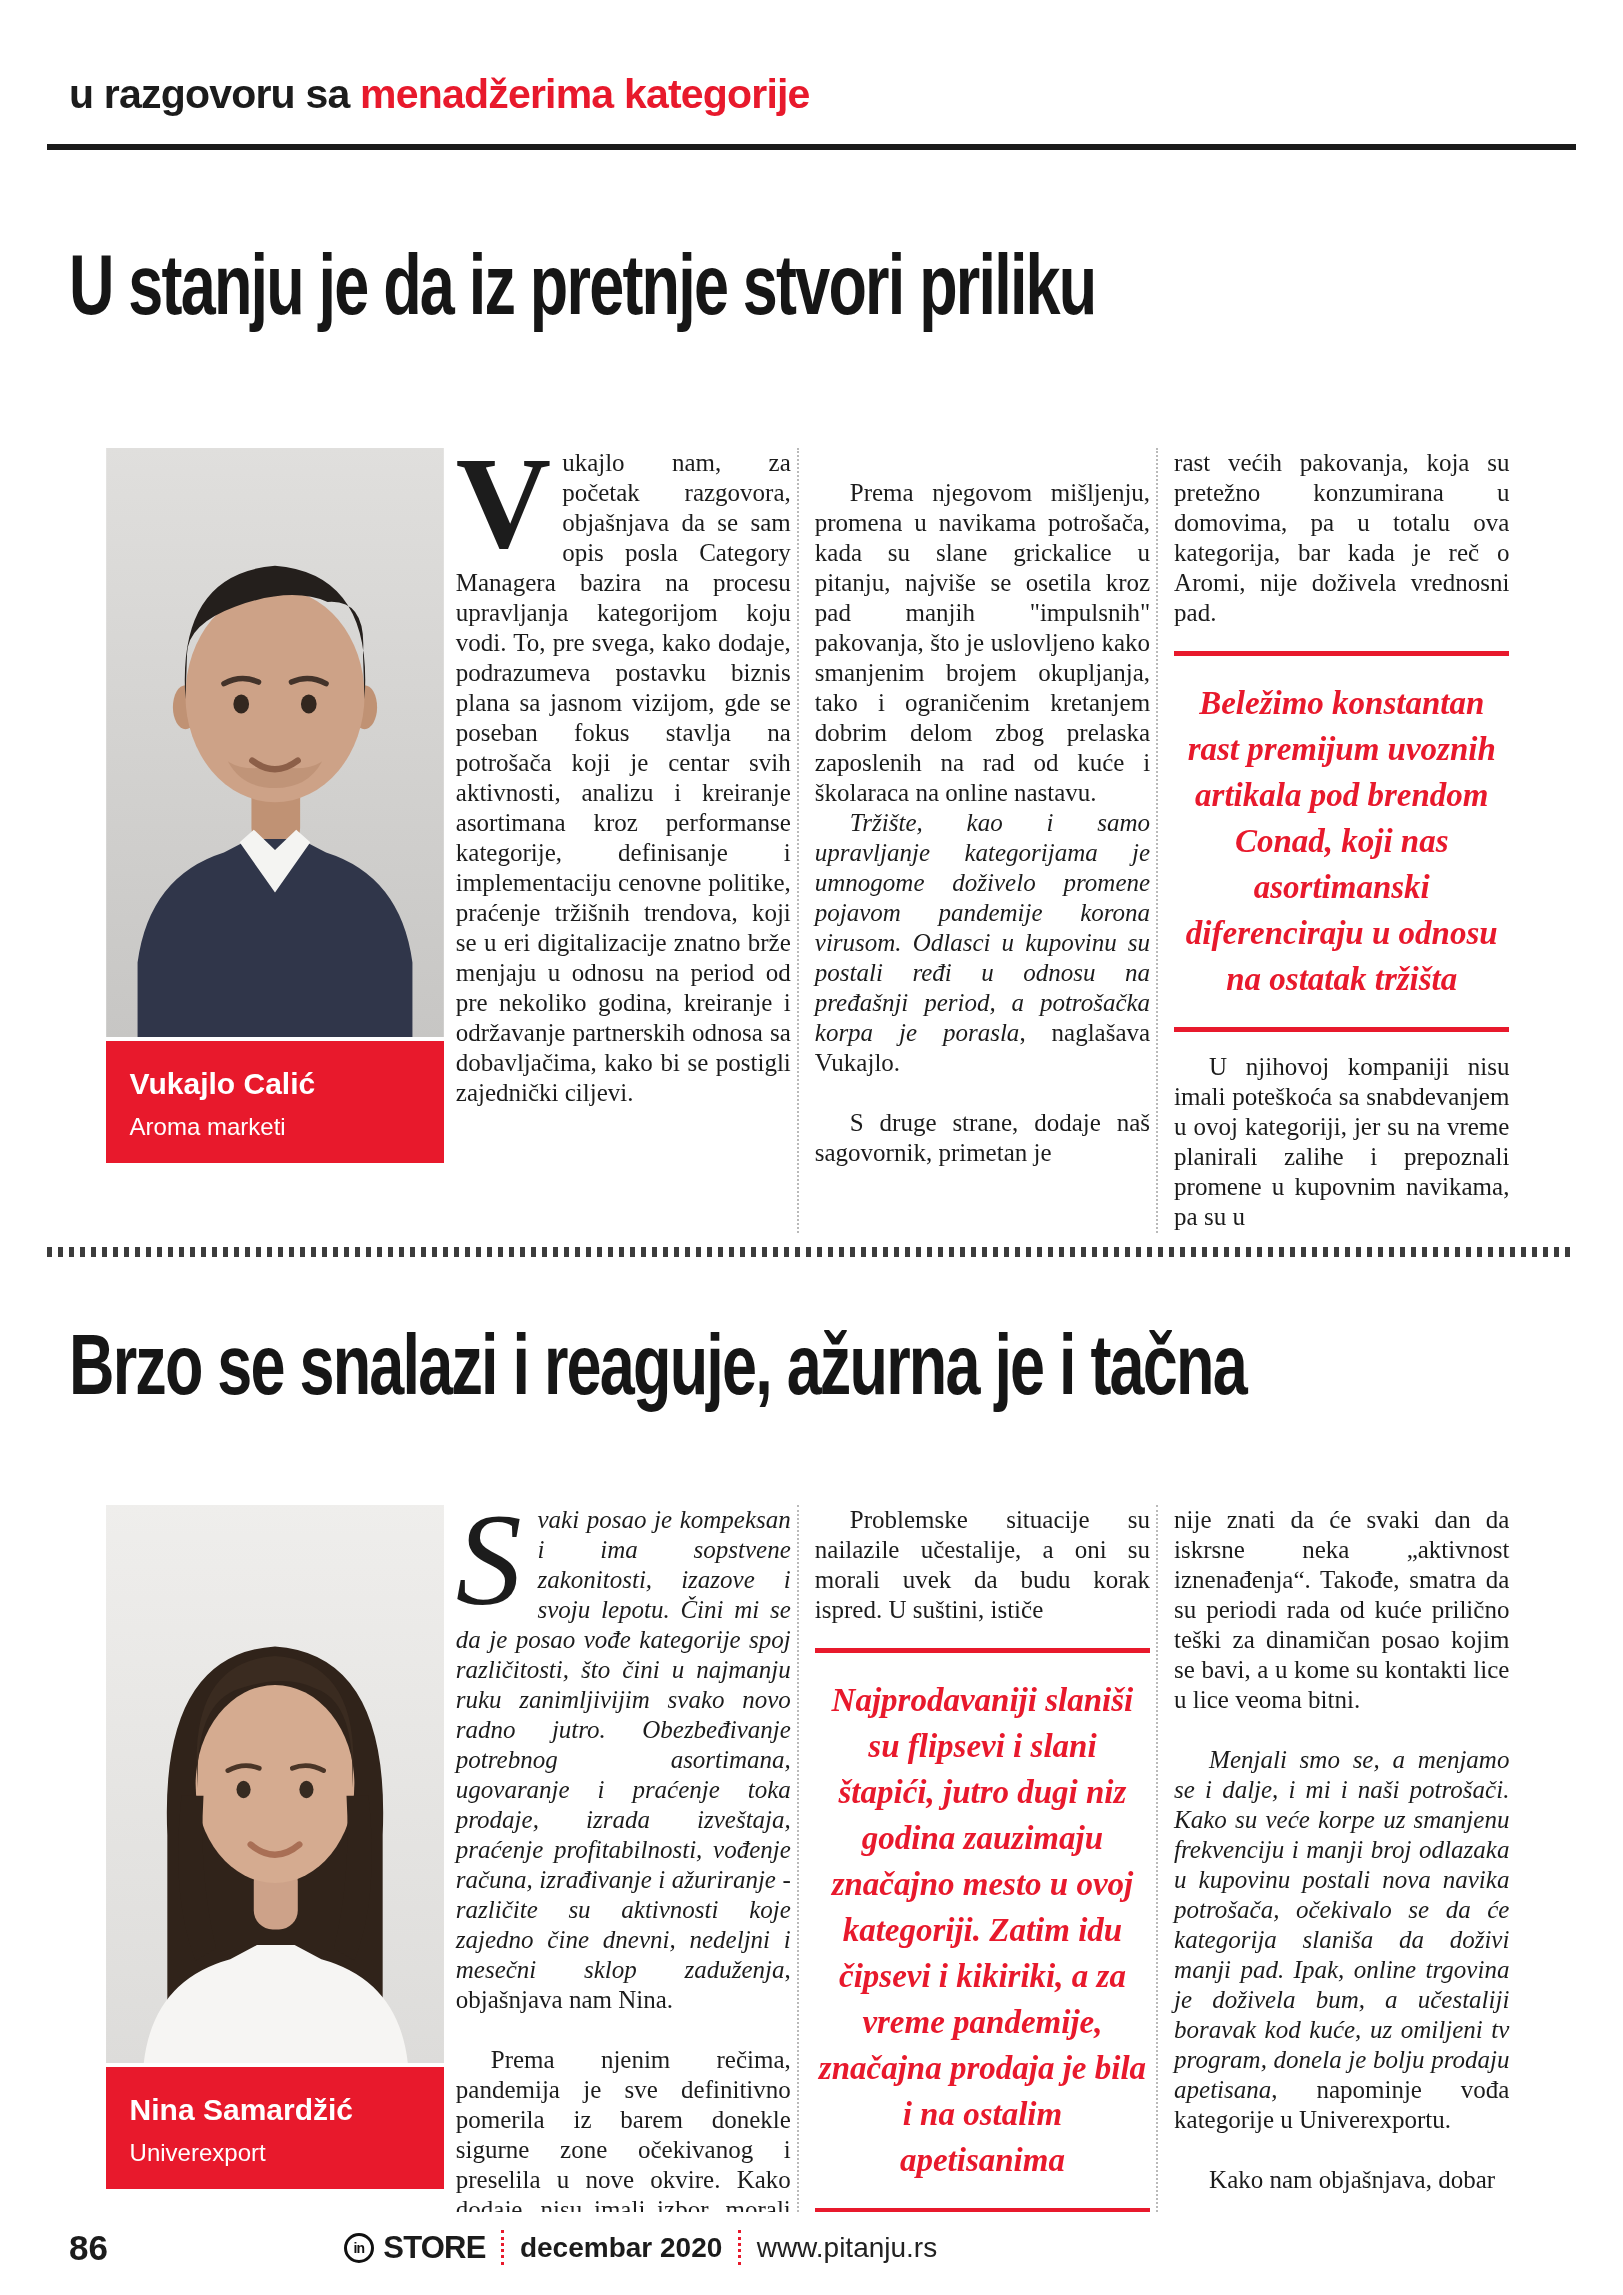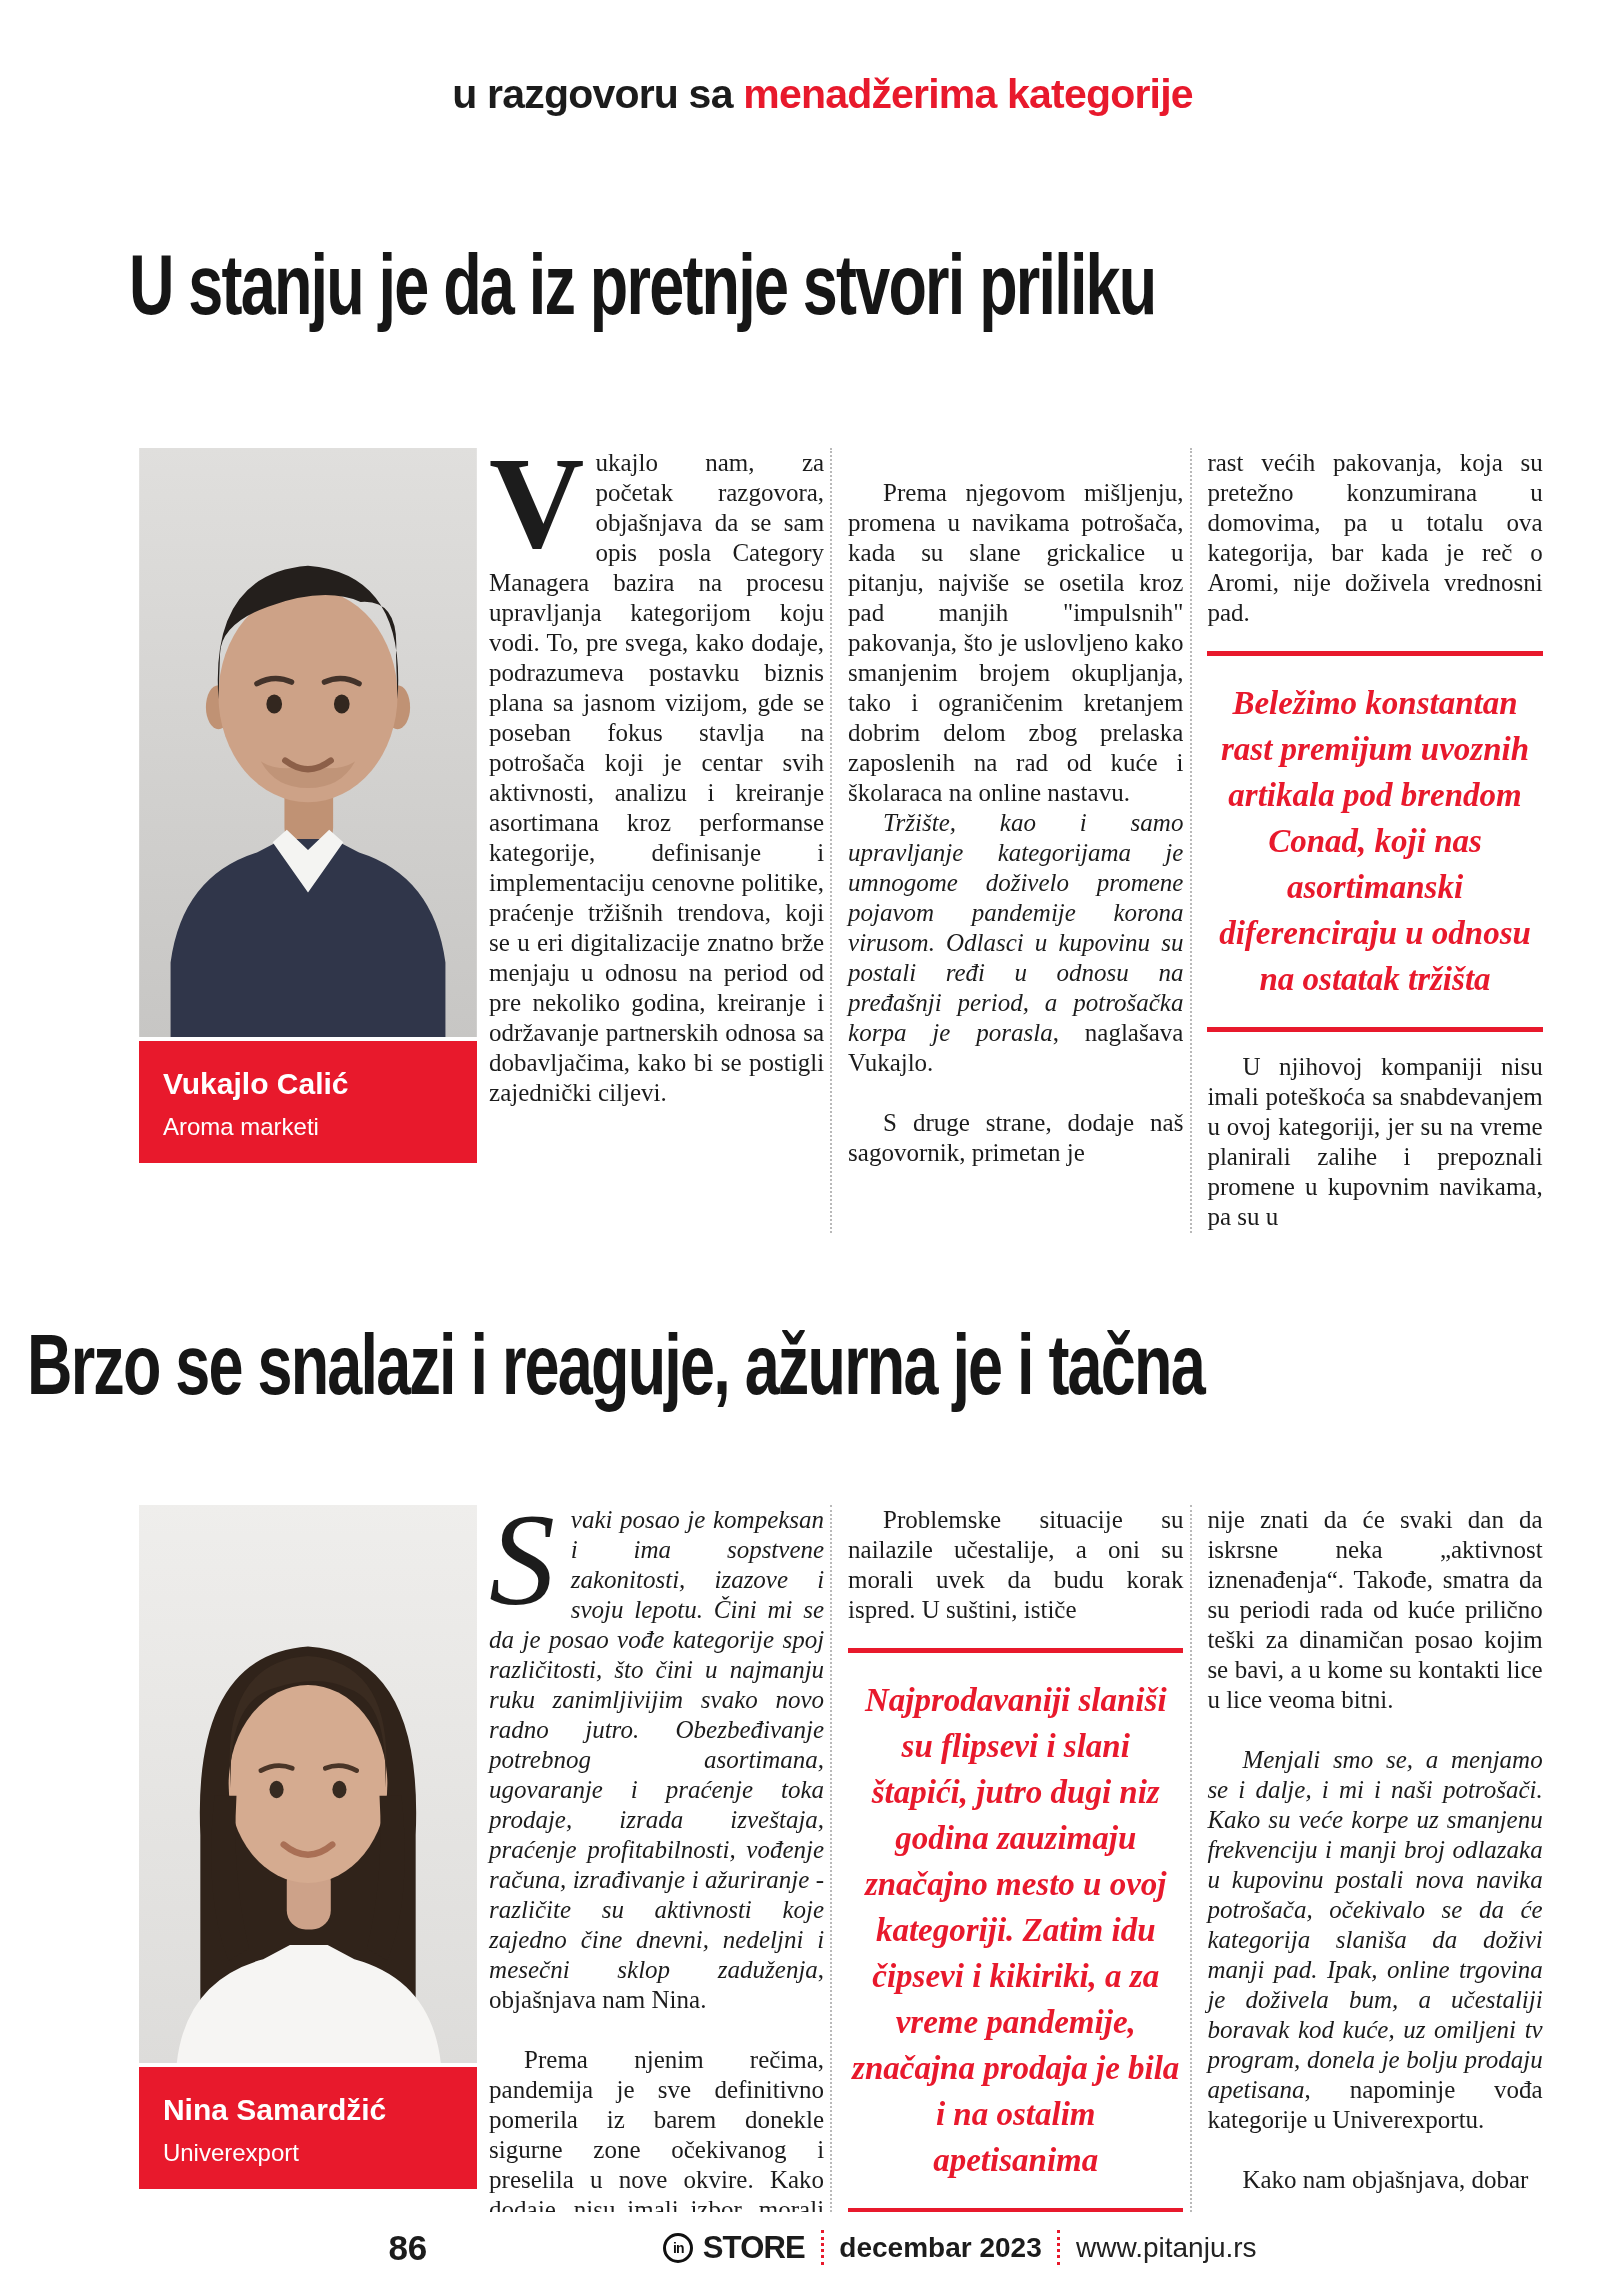--- a/index.html
+++ b/index.html
@@ -8,21 +8,20 @@
     width:1623px; height:2295px;
     font-family:"Liberation Serif", serif;
     color:#1c1c1c;
     overflow:hidden;
   }
   .page{
     width:1623px; height:2295px;
     padding:0 47px;
     display:flex; flex-direction:column;
     overflow:hidden;
-    align-items:center;
   }
   
   .kicker{
     margin-top:71px; margin-left:22px;
     font-family:"Liberation Sans", sans-serif;
     font-weight:bold; font-size:41px; letter-spacing:-0.8px;
     line-height:46px; white-space:nowrap;
   }
   .kicker .red{ color:#e8192c; }
   .header-rule{ margin-top:27px; height:5.5px; background:#1a1a1a; }
@@ -228,20 +227,20 @@
       <p class="body-para indent gap">Kako nam objašnjava, dobar</p>
     </div>
   </div>
 
   <div class="footer">
     <span class="page-number">86</span>
     <span class="brand-cluster">
       <span class="logo-circle">in</span>
       <span class="brand-name">STORE</span>
       <span class="footer-sep"></span>
-      <span class="footer-date">decembar 2023</span>
+      <span class="footer-date">decembar 2020</span>
       <span class="footer-sep"></span>
       <span class="footer-site">www.pitanju.rs</span>
     </span>
   </div>
 
 </div>
 
 
 </body></html>

